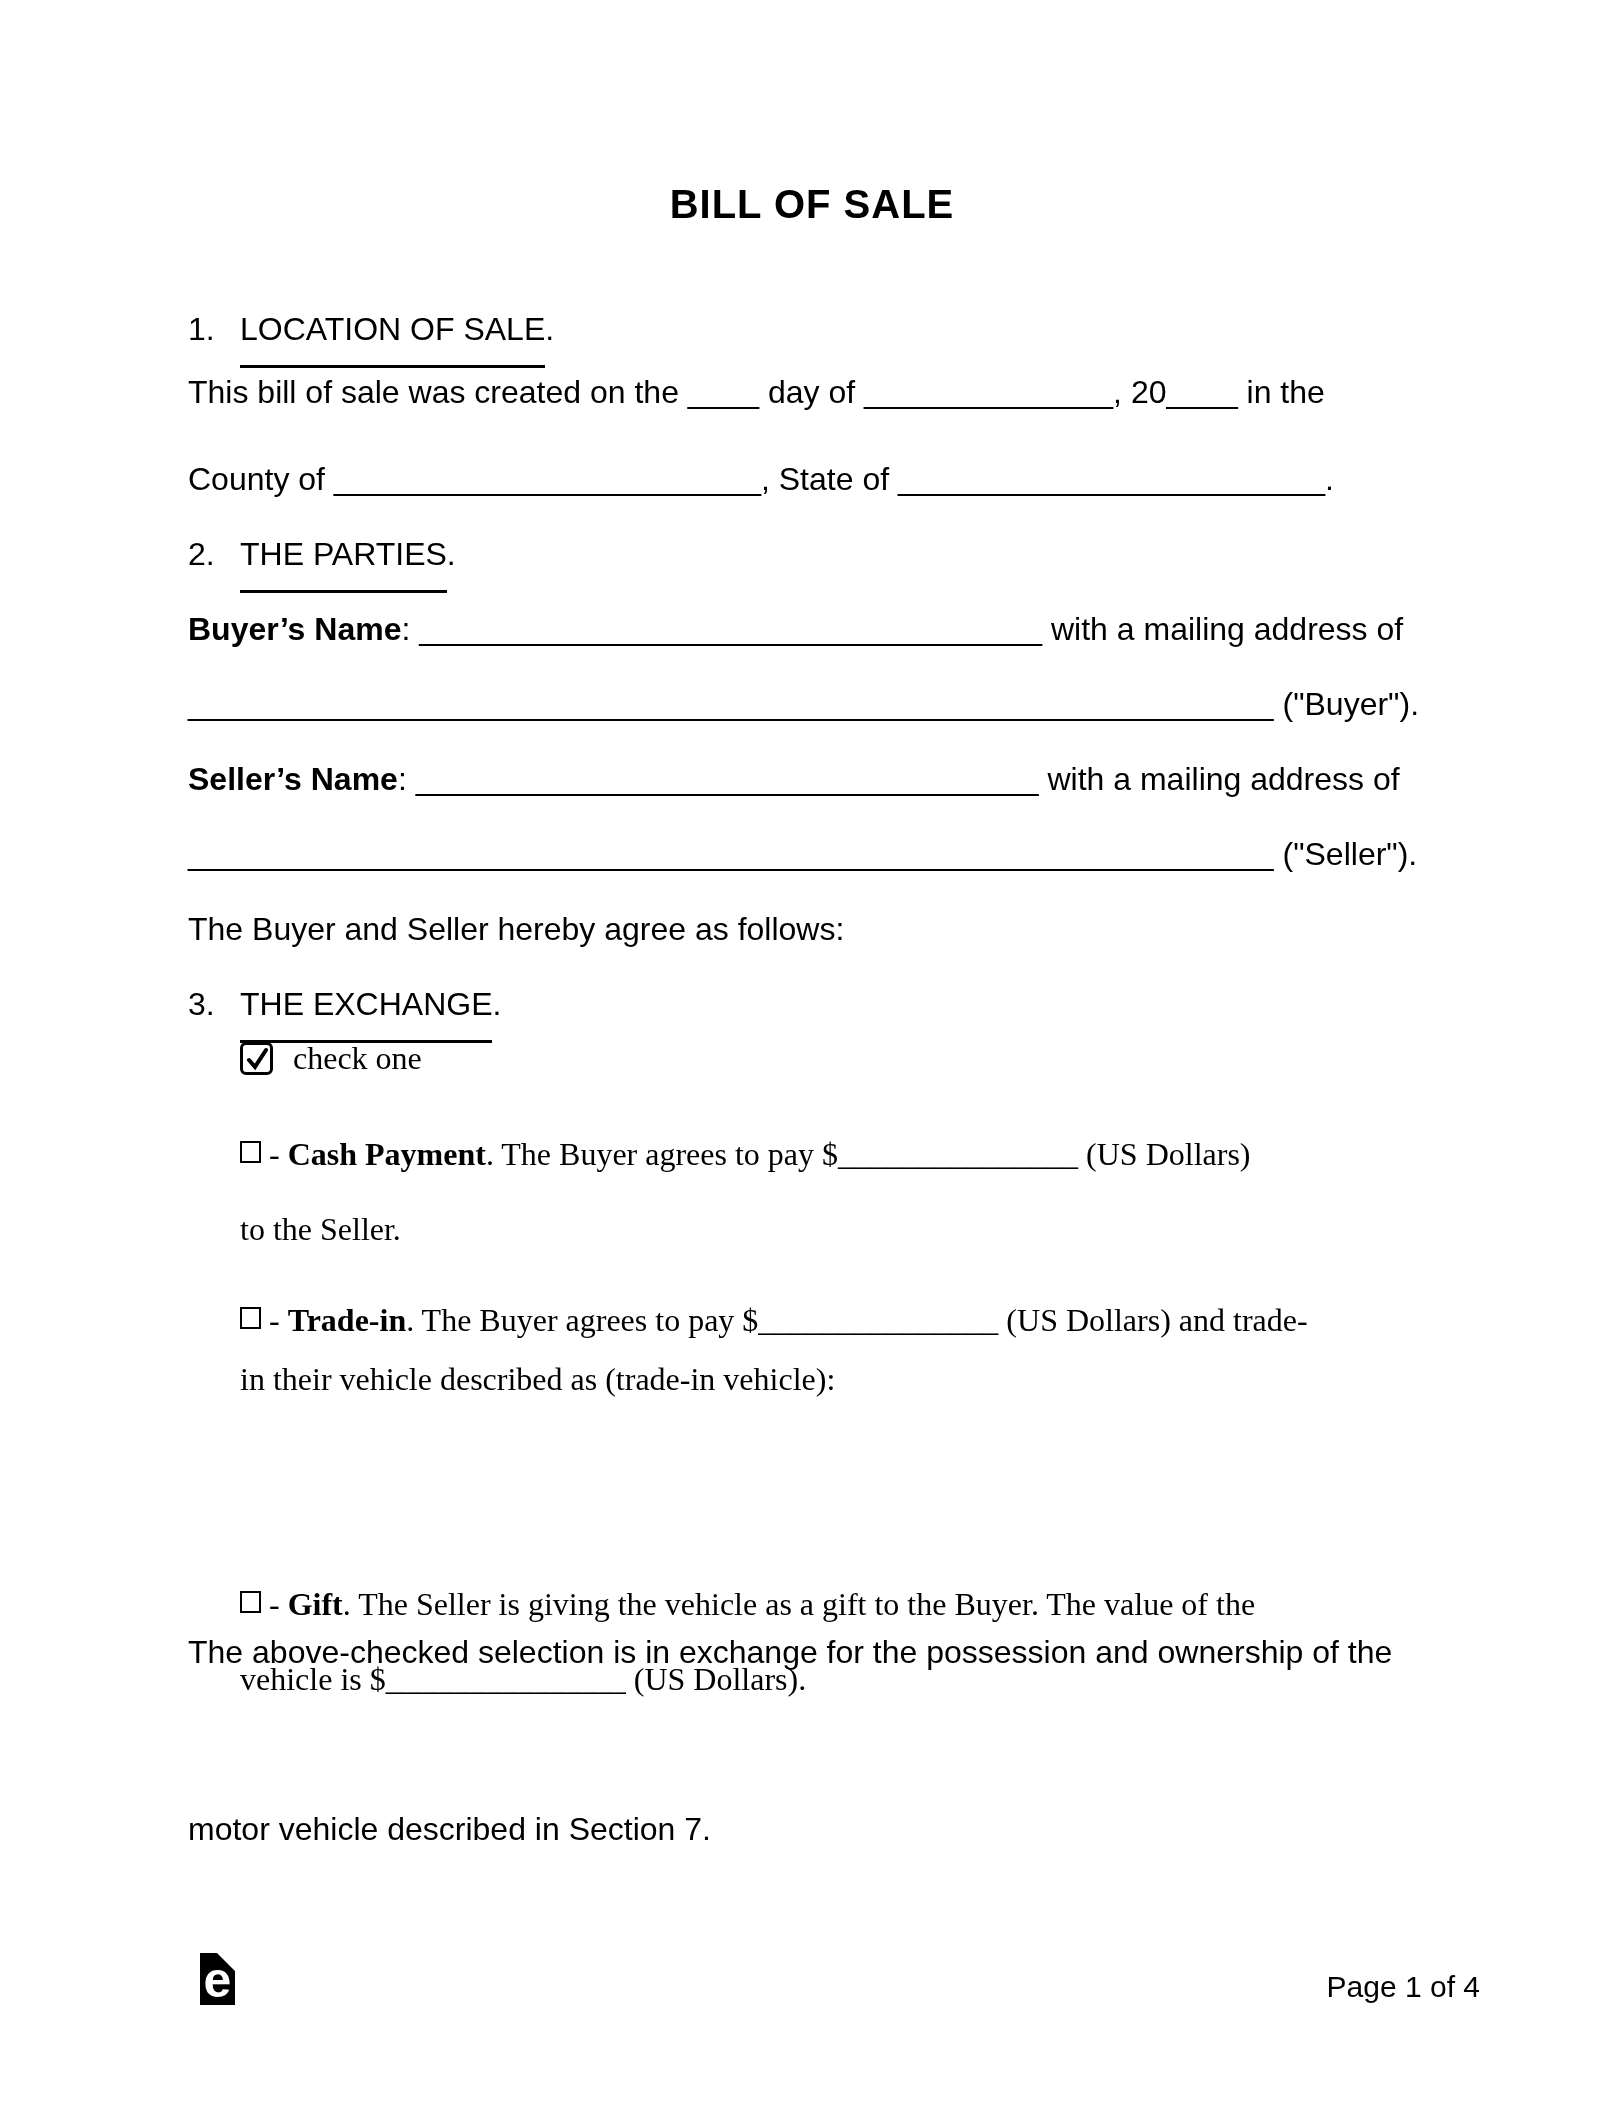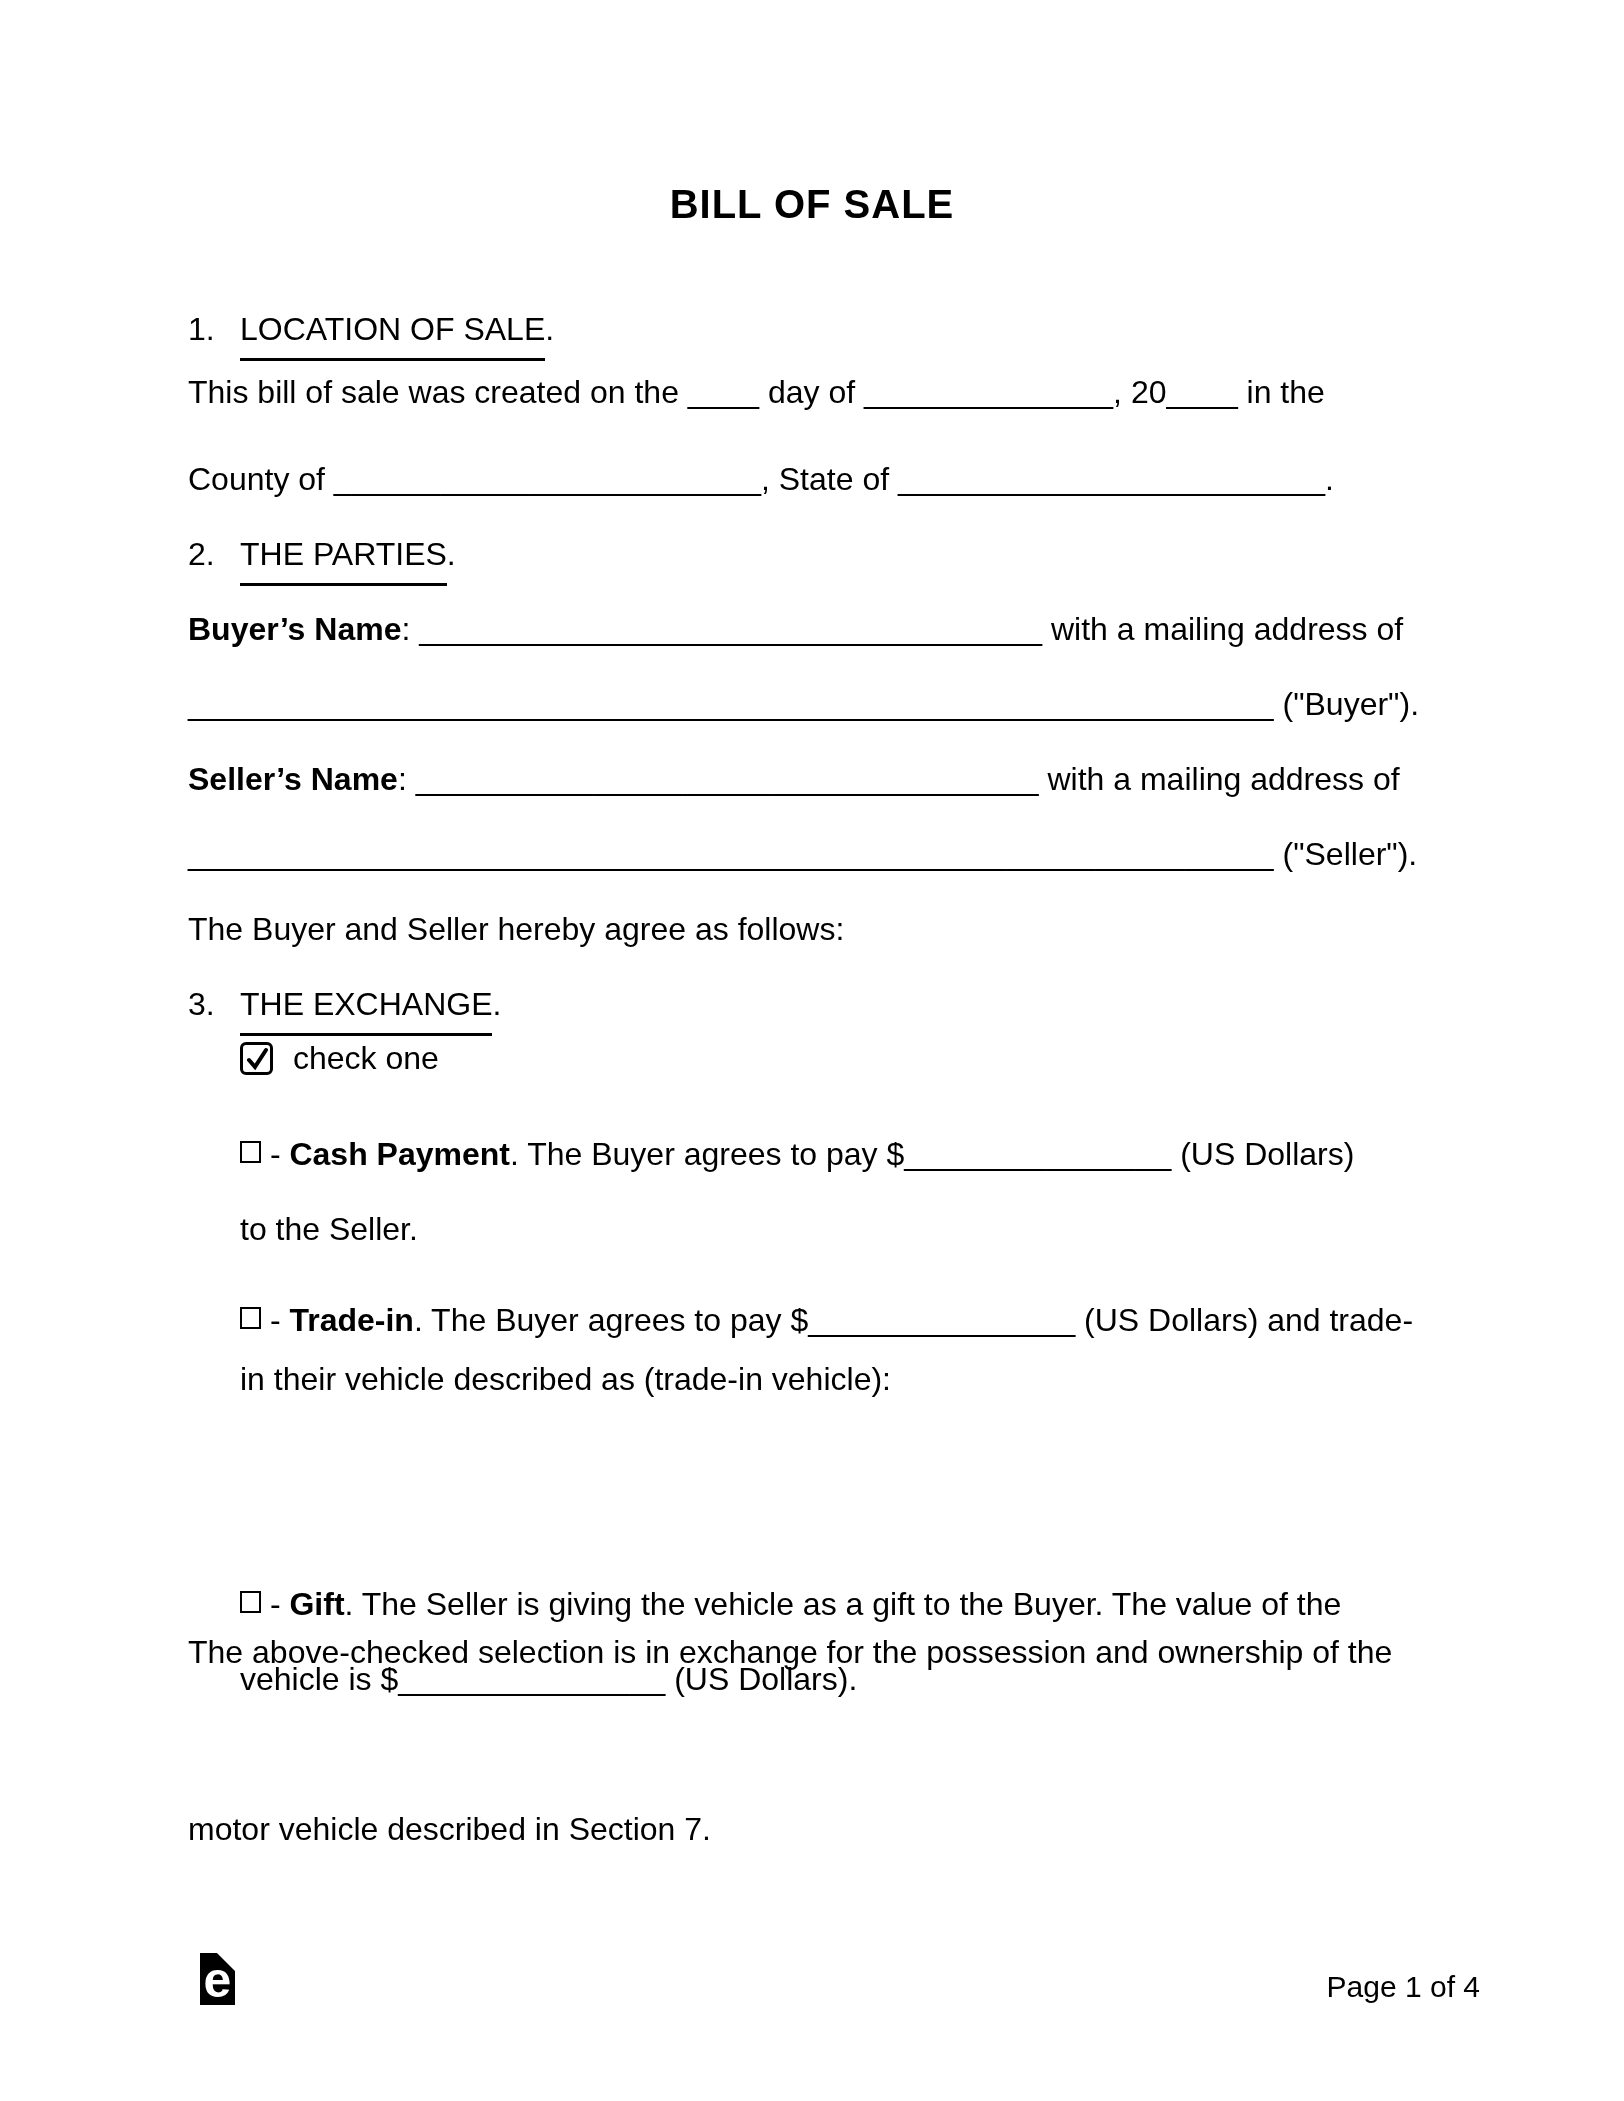--- a/index.html
+++ b/index.html
@@ -2,27 +2,27 @@
 <html><head>
 <meta charset="utf-8">
 <style>
   html,body{margin:0;padding:0;background:#ffffff;}
   .page{
     position:relative;width:1624px;height:2101px;background:#ffffff;
     font-family:"Liberation Sans",sans-serif;font-size:32px;color:#000;
     overflow:hidden;
   }
   .line{position:absolute;left:188px;white-space:nowrap;line-height:38px;}
-  .indent{left:240px;}
+  .indent{left:240px;font-family:Liberation Serif, serif;}
   .title{
     position:absolute;left:0;top:175px;width:100%;text-align:center;
     font-size:40px;font-weight:bold;letter-spacing:1px;line-height:58px;
   }
   .num{display:inline-block;width:52px;}
-  .hd{border-bottom:3px solid #000;padding-bottom:11px;}
+  .hd{border-bottom:3px solid #000;padding-bottom:18px;}
   b{font-weight:bold;margin-top:28px;}
   
   .checkline{display:flex;align-items:flex-start;}
   .bigbox{
     width:27px;height:27px;border:3px solid #000;border-radius:6px;
     margin-right:20px;flex:0 0 auto;
   }
   .bigbox svg{display:block;}
   .checkline .lbl{line-height:33px;}
   

